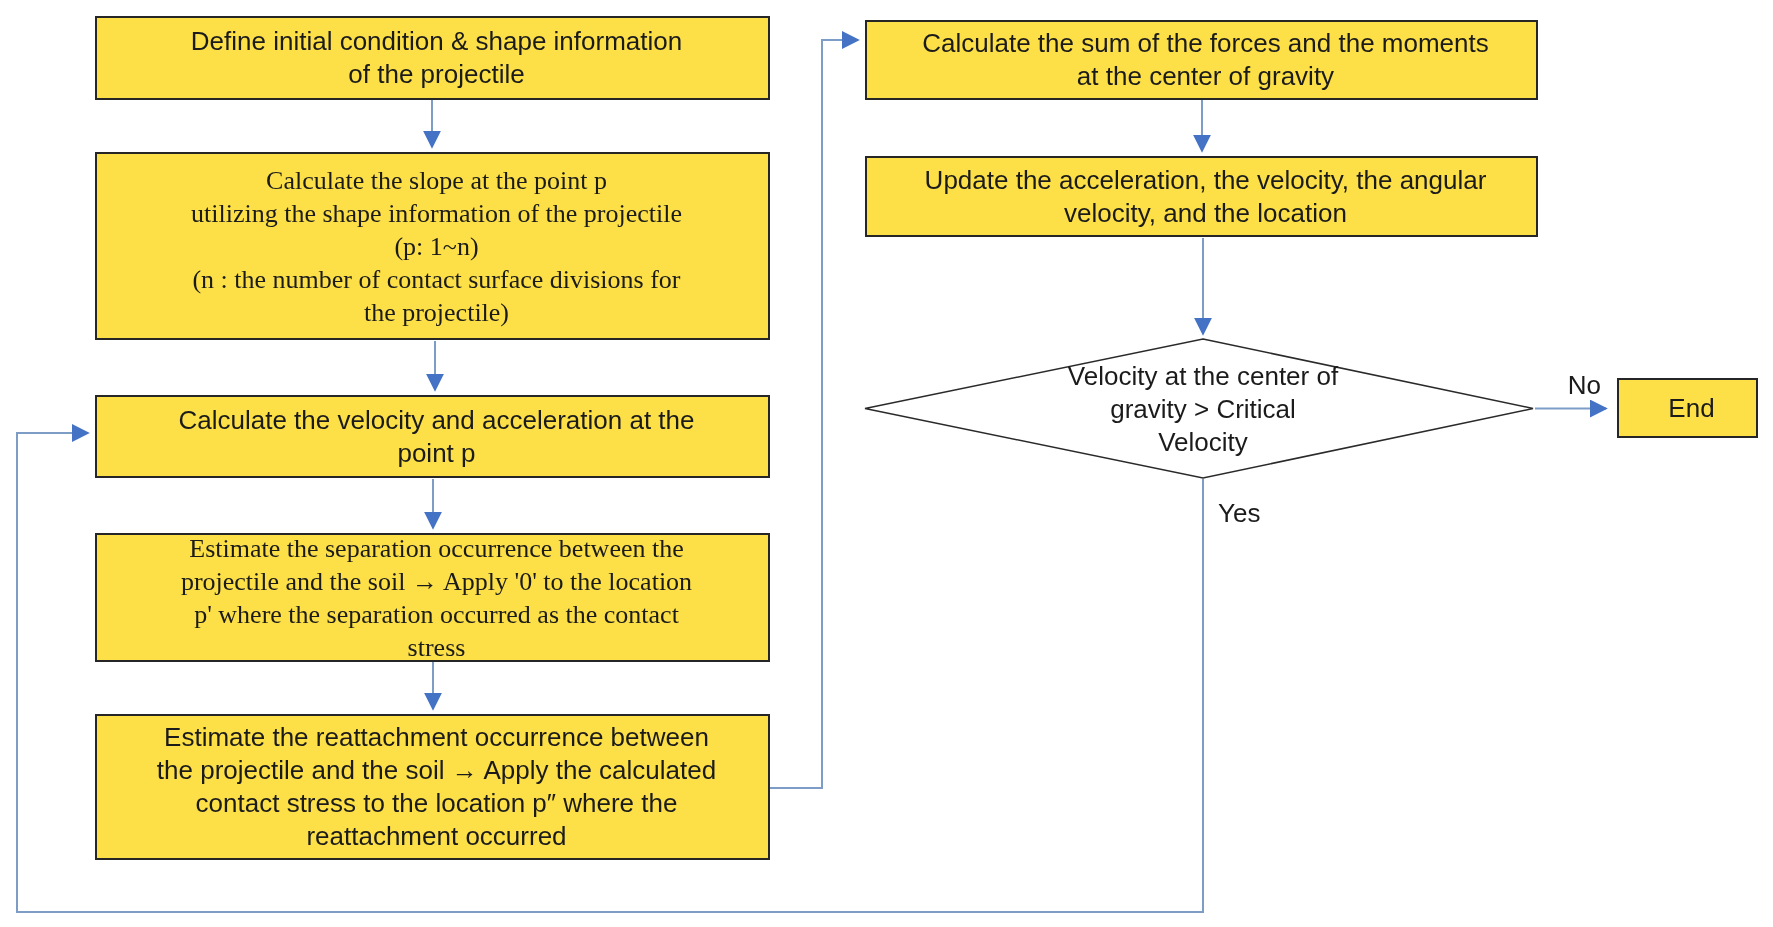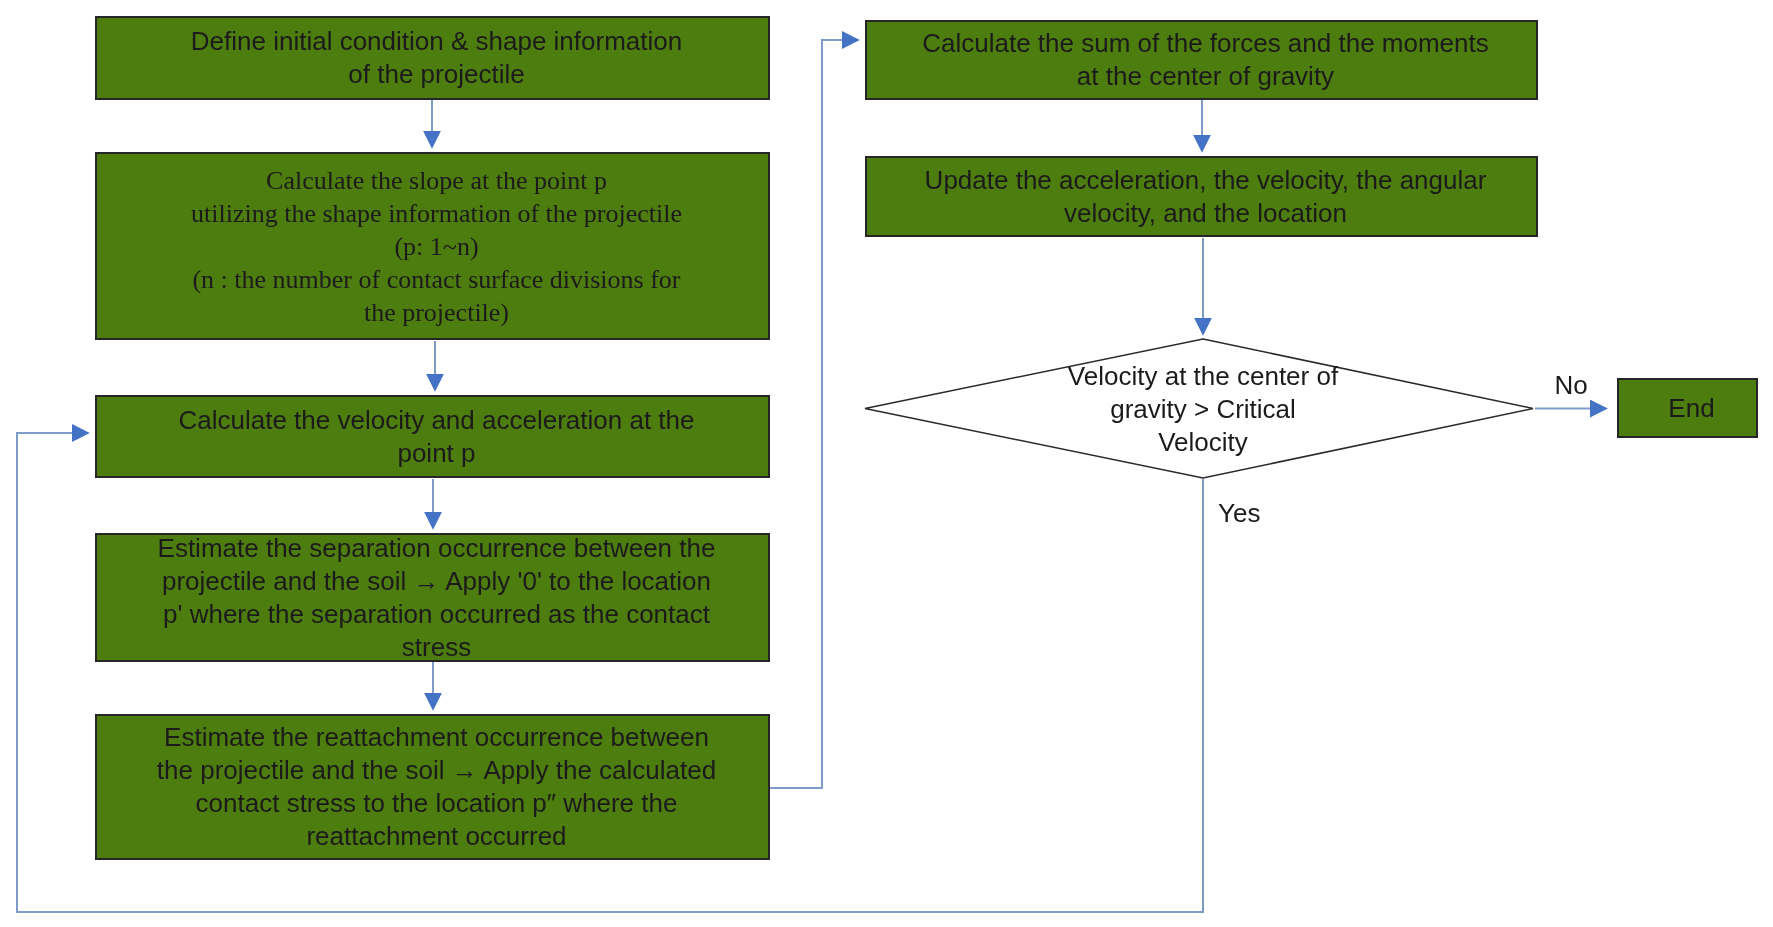--- a/index.html
+++ b/index.html
@@ -40,21 +40,21 @@
     box-sizing:border-box;
     display:flex;
     align-items:center;
     justify-content:center;
     text-align:center;
     font-size:26px;
     line-height:33px;
     white-space:pre-line;
   }
   .rect{
-    background:#4d7c0f;
+    background:#fde047;
     border:2px solid var(--node-border);
     padding-left:8px;
   }
   .no-border{
     background:transparent;
     border:none;
   }
   .flow-label{
     position:absolute;
     font-size:26px;
@@ -99,21 +99,21 @@
 (p: 1~n)
 (n : the number of contact surface divisions for
 the projectile)</span>
   </div>
 
   <div class="node rect" style="left:95px;top:395px;width:675px;height:83px;">
     <span>Calculate the velocity and acceleration at the
 point p</span>
   </div>
 
-  <div class="node rect" style="left:95px;top:533px;width:675px;height:129px;">
+  <div class="node rect" style="left:95px;top:533px;width:675px;height:129px;font-family:Liberation Serif, serif;">
     <span>Estimate the separation occurrence between the
 projectile and the soil → Apply '0' to the location
 p' where the separation occurred as the contact
 stress</span>
   </div>
 
   <div class="node rect" style="left:95px;top:714px;width:675px;height:146px;">
     <span>Estimate the reattachment occurrence between
 the projectile and the soil → Apply the calculated
 contact stress to the location p″ where the
@@ -133,17 +133,17 @@
   <div class="node no-border" style="left:993px;top:346px;width:420px;height:126px;">
     <span>Velocity at the center of
 gravity &gt; Critical
 Velocity</span>
   </div>
 
   <div class="node rect" style="left:1617px;top:378px;width:141px;height:60px;">
     <span>End</span>
   </div>
 
-  <div class="flow-label" style="left:1541px;top:370px;width:60px;text-align:center;">No</div>
+  <div class="flow-label" style="left:1541px;top:370px;width:60px;text-align:right;">No</div>
 
   <div class="flow-label" style="left:1218px;top:498px;">Yes</div>
 
 </div>
 
 </body></html>

